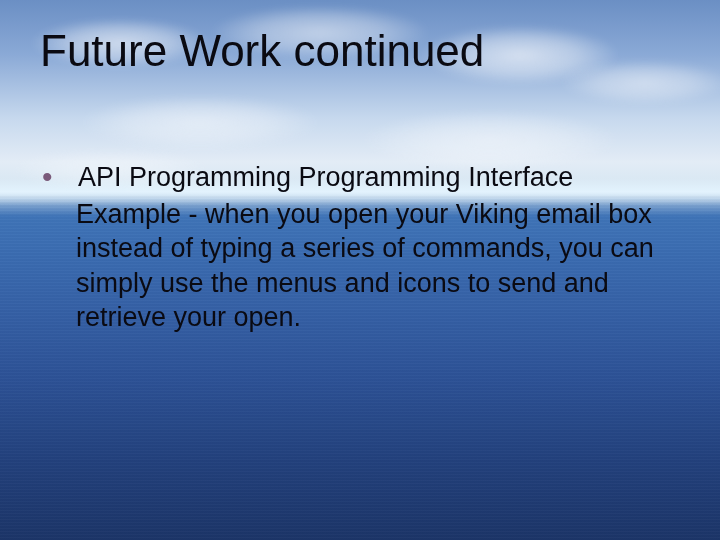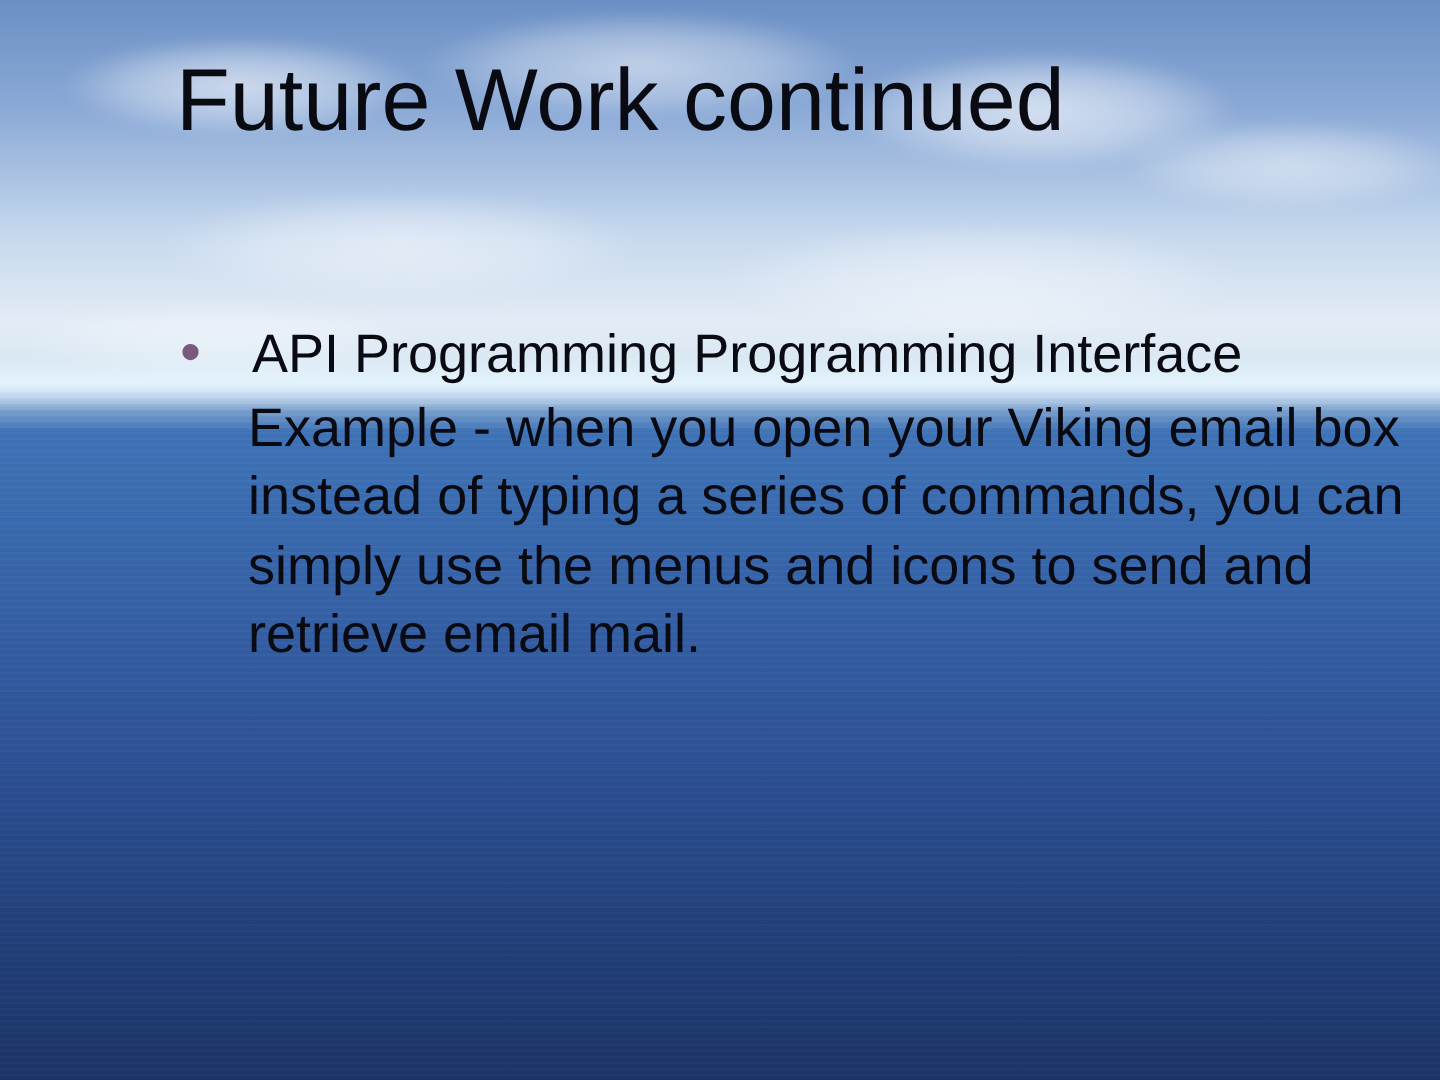--- a/index.html
+++ b/index.html
@@ -69,21 +69,20 @@
         rgba(0,0,30,0.05) 3px
       );
     opacity:0.4;
   }
 
   .content {
     position: absolute;
     inset: 0;
     padding: 0;
     color: #101018;
-    margin-left: 48px;
   }
   .title {
     position: absolute;
     left: 40px;
     top: 26px;
     font-size: 44px;
     font-weight: 400;
     letter-spacing: 0px;
     color: #0a0a12;
   }
@@ -140,16 +139,16 @@
     <div class="title">Future Work continued</div>
 
     <div class="body">
 
       <div class="bullet-row">
         <div class="bullet">•</div>
         <div class="bullet-text">API Programming Programming Interface</div>
       </div>
 
 
-      <div class="para">Example - when you open your Viking email box instead of typing a series of commands, you can simply use the menus and icons to send and retrieve email mail.</div>
+      <div class="para">Example - when you open your Viking email box instead of typing a series of commands, you can simply use the menus and icons to send and retrieve your open.</div>
     </div>
   </div>
 </div>
 
 </body></html>

